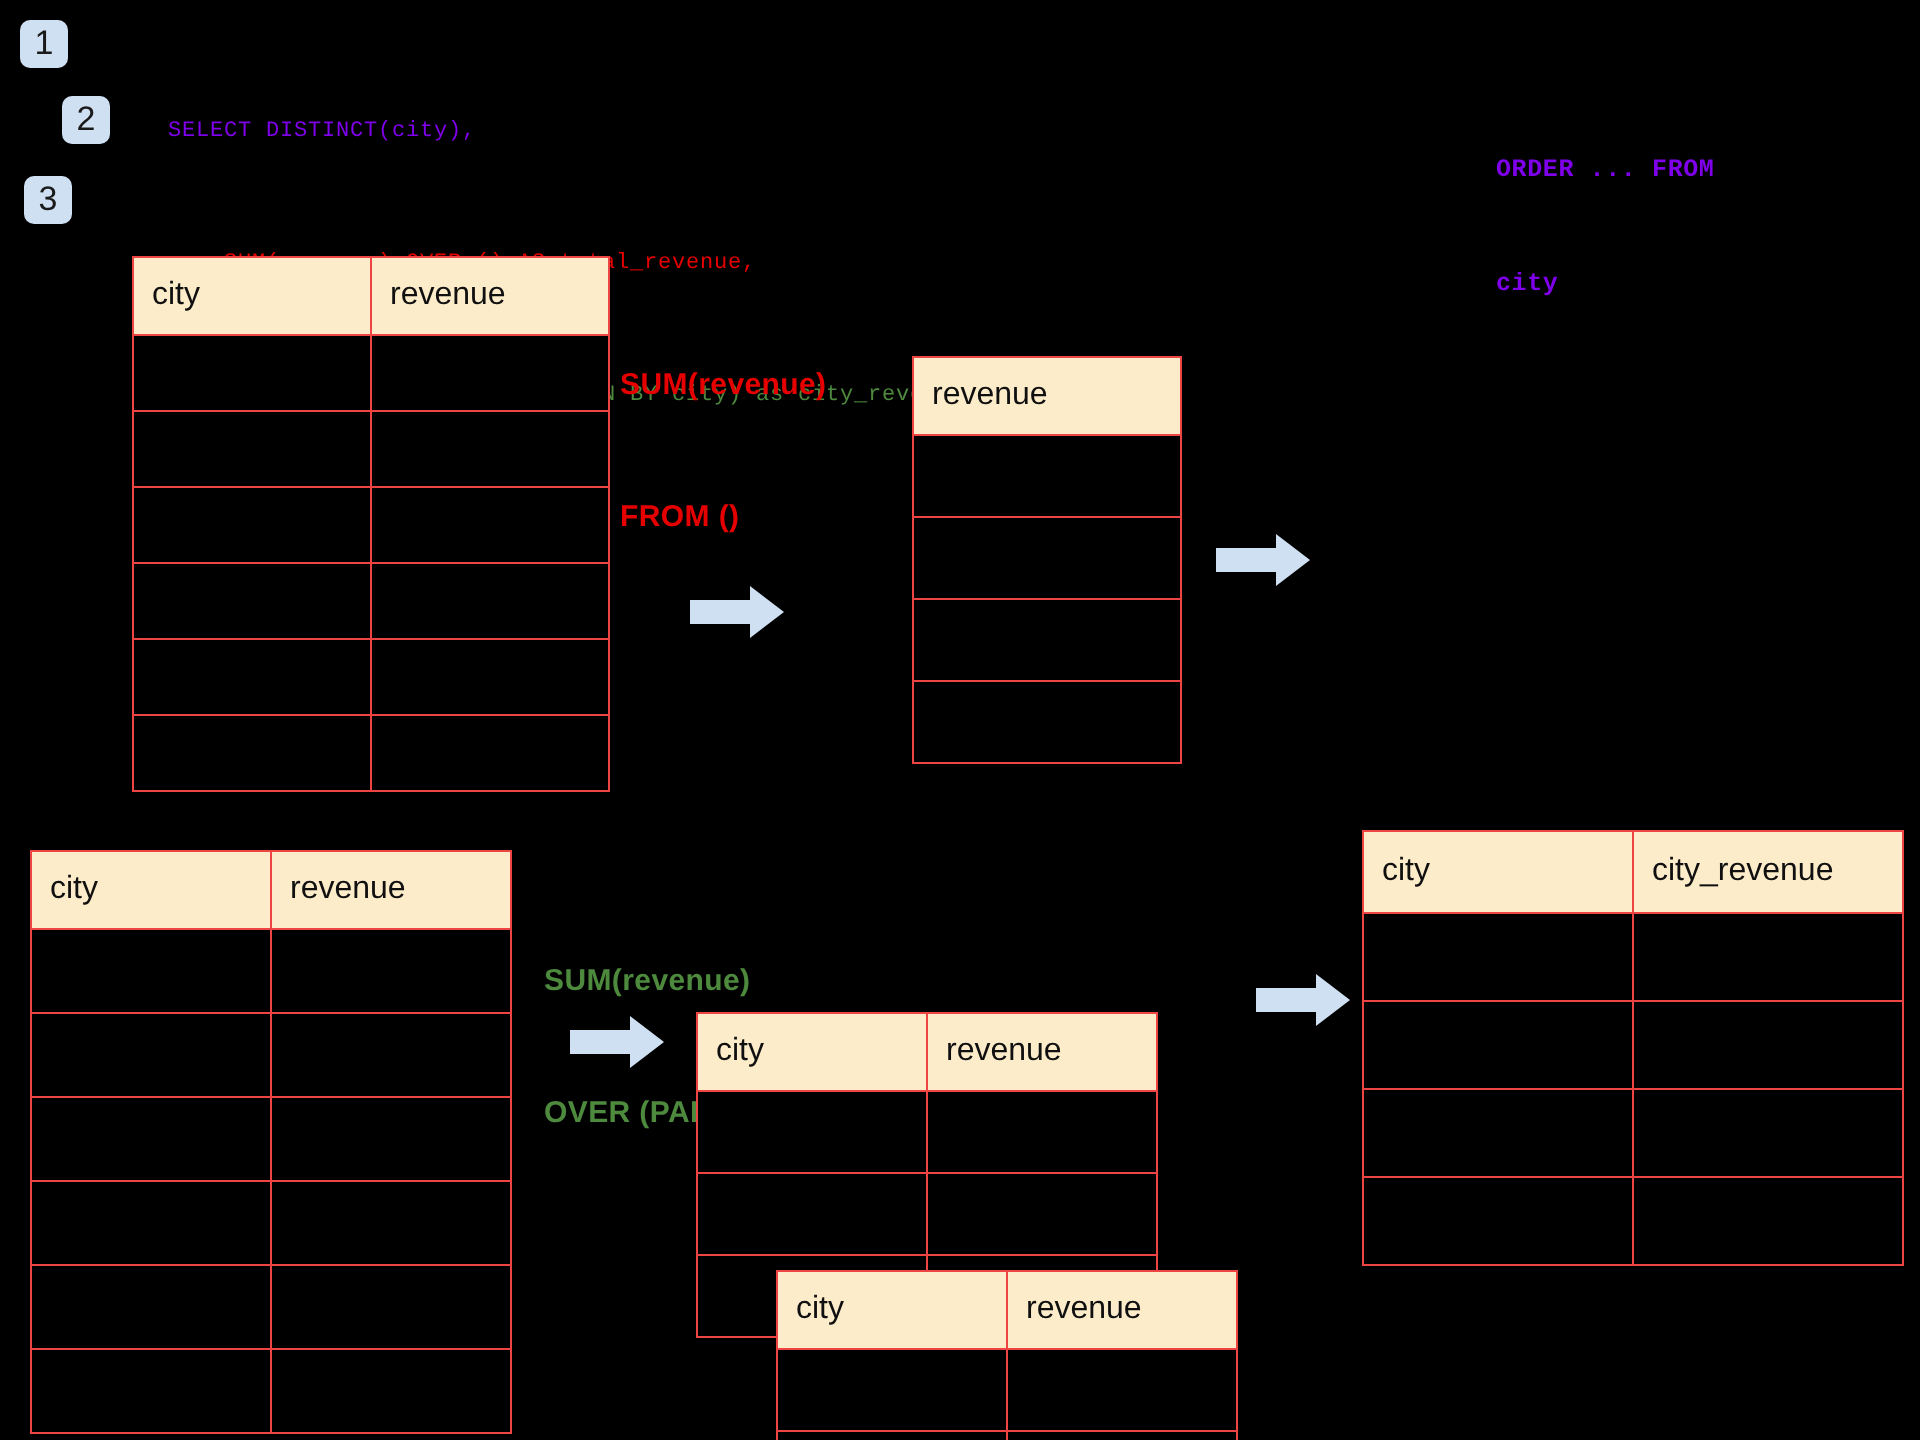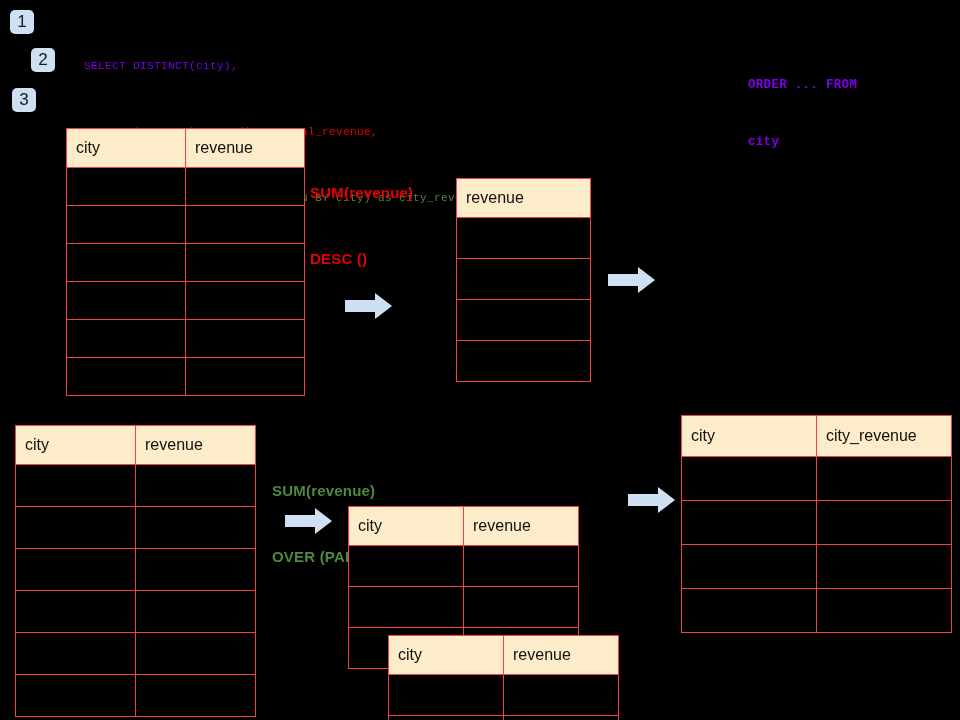--- a/index.html
+++ b/index.html
@@ -118,21 +118,21 @@
     <div class="code-line c-purple">  ORDER by city_revenue DESC;</div>
   </div>
 
   <div class="side-note" style="left:748px; top:38px;">
     <div>ORDER ... FROM</div>
     <div>city</div>
   </div>
 
   <div class="annot annot-red" style="left:310px; top:138px;">
     <div>SUM(revenue)</div>
-    <div>DESC ()</div>
+    <div>FROM ()</div>
   </div>
 
   <div class="annot annot-green" style="left:272px; top:436px;">
     <div>SUM(revenue)</div>
     <div>OVER (PARTITION</div>
   </div>
 
   <table class="tbl" style="left:66px; top:128px; width:238px;">
     <colgroup>
         <col style="width:119px">

